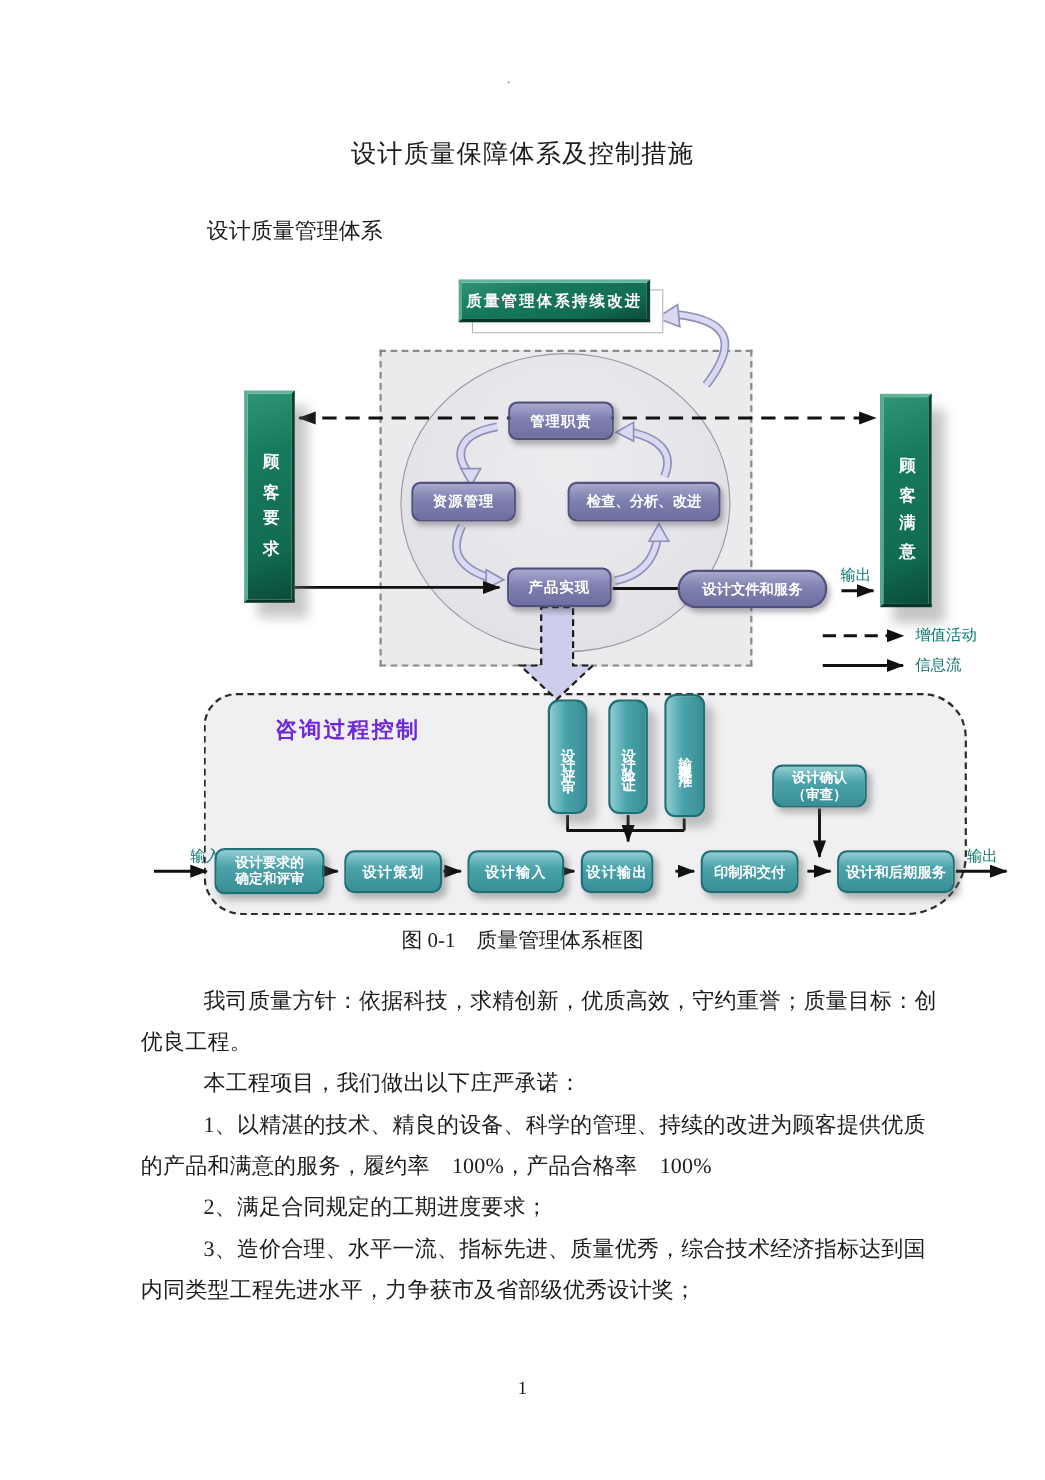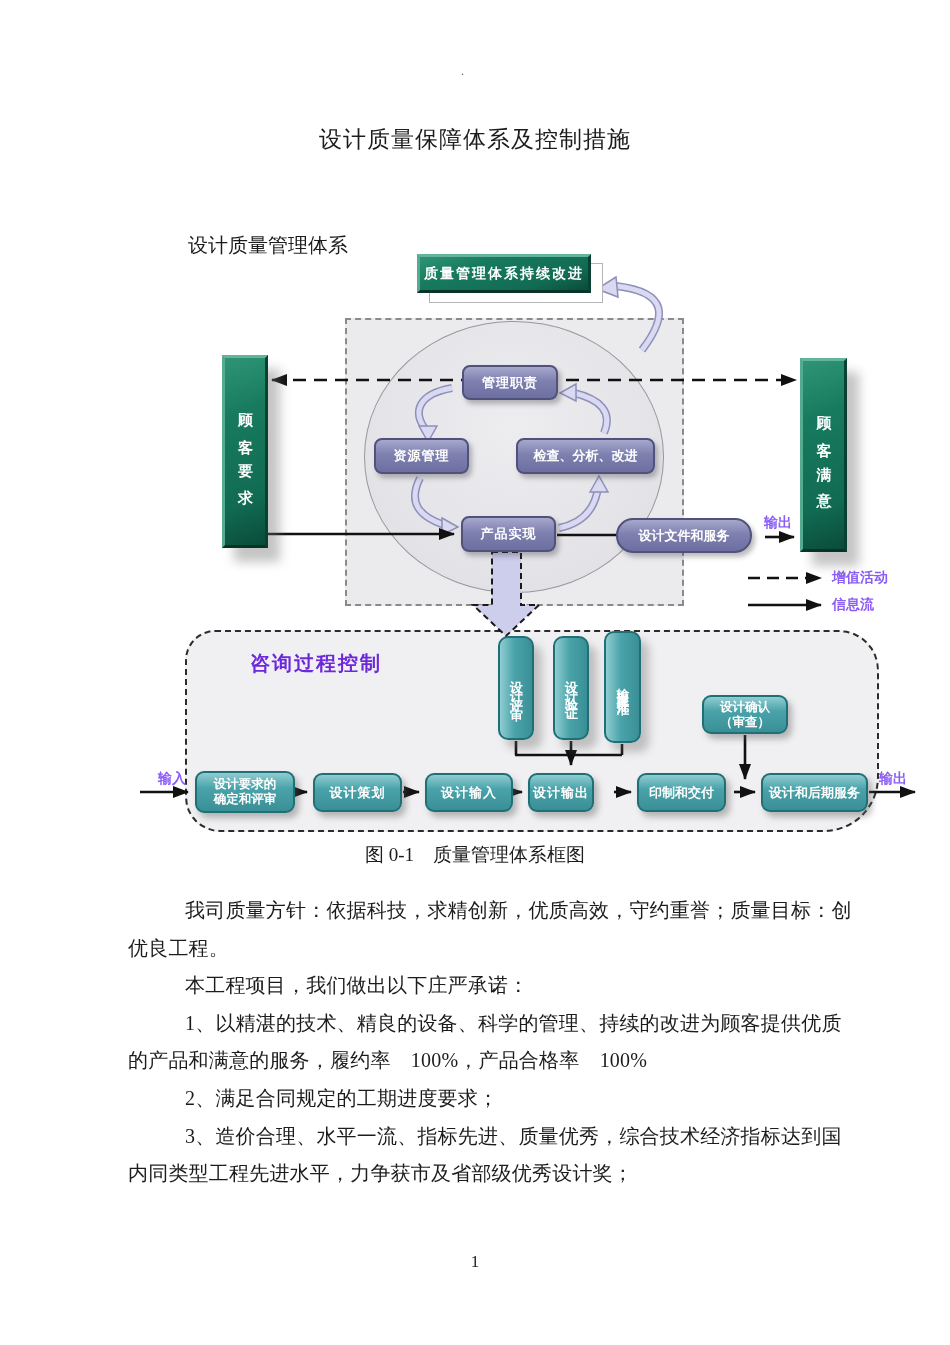--- a/index.html
+++ b/index.html
@@ -3,21 +3,21 @@
 <meta charset="utf-8">
 <style>
   html,body{margin:0;padding:0;background:#fff;}
   .page{position:relative;width:950px;height:1345px;background:#ffffff;overflow:hidden;
         font-family:"Liberation Sans",sans-serif;color:#1c1c1c;}
   .abs{position:absolute;}
   
   .stray-dot{font-size:12px;color:#666;font-family:"Liberation Serif",serif;}
   .title{left:0;right:0;text-align:center;font-size:23px;font-weight:500;
          font-family:"Liberation Serif",serif;letter-spacing:1px;}
-  .heading{font-size:20px;font-family:Liberation Sans, sans-serif;margin-top:36px;}
+  .heading{font-size:20px;font-family:Liberation Sans, sans-serif;}
   .bodytext{font-family:"Liberation Serif",serif;font-size:20px;line-height:37.6px;}
   .bodytext p{margin:0;text-indent:57px;letter-spacing:0.2px;}
   .caption{left:0;right:0;text-align:center;font-size:19px;font-family:"Liberation Serif",serif;}
   .pagenum{left:0;right:0;text-align:center;font-size:17px;font-family:"Liberation Serif",serif;}
   
   .dashed-rect{background:#ebebee;border:2px dashed #8a8a8a;}
   .circle{border-radius:50%;border:1px solid #97979c;
           background:radial-gradient(circle at 50% 38%, #ededf0 0%, #e3e3e7 70%, #dddde2 100%);}
   .bottom-rect{background:#f0f0f2;border:2px dashed #2b2b2b;border-radius:30px 40px 55px 35px;}
   .gbox{display:flex;align-items:center;justify-content:center;color:#fff;font-weight:bold;
@@ -38,21 +38,21 @@
         font-weight:bold;font-size:13px;letter-spacing:1px;line-height:15px;
         border-radius:9px;border:2px solid #1f6f76;
         background:linear-gradient(#8fcdd1 0%,#4aa3aa 40%,#3a8f96 100%);
         box-shadow:4px 5px 6px rgba(90,90,90,0.4);box-sizing:border-box;text-align:center;}
   .tvert{display:flex;align-items:center;justify-content:center;color:#fff;font-weight:bold;
          writing-mode:vertical-lr;text-orientation:upright;font-size:13px;letter-spacing:9px;
          border-radius:10px;border:2px solid #1f6f76;
          background:linear-gradient(90deg,#8fcdd1 0%,#4aa3aa 45%,#3a8f96 100%);
          box-shadow:8px 9px 8px rgba(100,100,100,0.35);box-sizing:border-box;}
   .tvert.long{letter-spacing:3px;font-size:12.5px;}
-  .lbl{font-weight:bold;font-size:14px;color:#8b5cf6;}
+  .lbl{font-weight:normal;font-size:14px;color:#0f766e;}
   .proc-lbl{font-weight:bold;font-size:20px;color:#6d28d9;letter-spacing:2px;}
   svg{position:absolute;left:0;top:0;pointer-events:none;}
 </style>
 </head>
 <body>
 
 <div class="page">
 
   <div class="abs stray-dot" style="left:461px;top:64px;">.</div>
 
@@ -143,21 +143,21 @@
 
     <div class="abs tvert" style="left:498px;top:636px;width:36px;height:104px;">设计评审</div>
     <div class="abs tvert" style="left:553px;top:636px;width:36px;height:104px;">设计验证</div>
     <div class="abs tvert long" style="left:604px;top:631px;width:37px;height:112px;">输出文件批准</div>
 
     <div class="abs tbox" style="left:702px;top:695px;width:86px;height:39px;font-size:12.5px;letter-spacing:0;">
       <span>设计确认</span>
       <span>（审查）</span>
     </div>
 
-    <div class="abs lbl" style="left:138px;top:770px;padding-left:20px;">输入</div>
+    <div class="abs lbl" style="left:153px;top:770px;padding-left:20px;">输入</div>
 
     <div class="abs tbox" style="left:195px;top:771px;width:100px;height:42px;font-size:12.5px;letter-spacing:0;">
       <span>设计要求的</span>
       <span>确定和评审</span>
     </div>
     <div class="abs tbox" style="left:313px;top:773px;width:89px;height:39px;">
       <span>设计策划</span>
     </div>
     <div class="abs tbox" style="left:425px;top:773px;width:88px;height:39px;">
       <span>设计输入</span>

